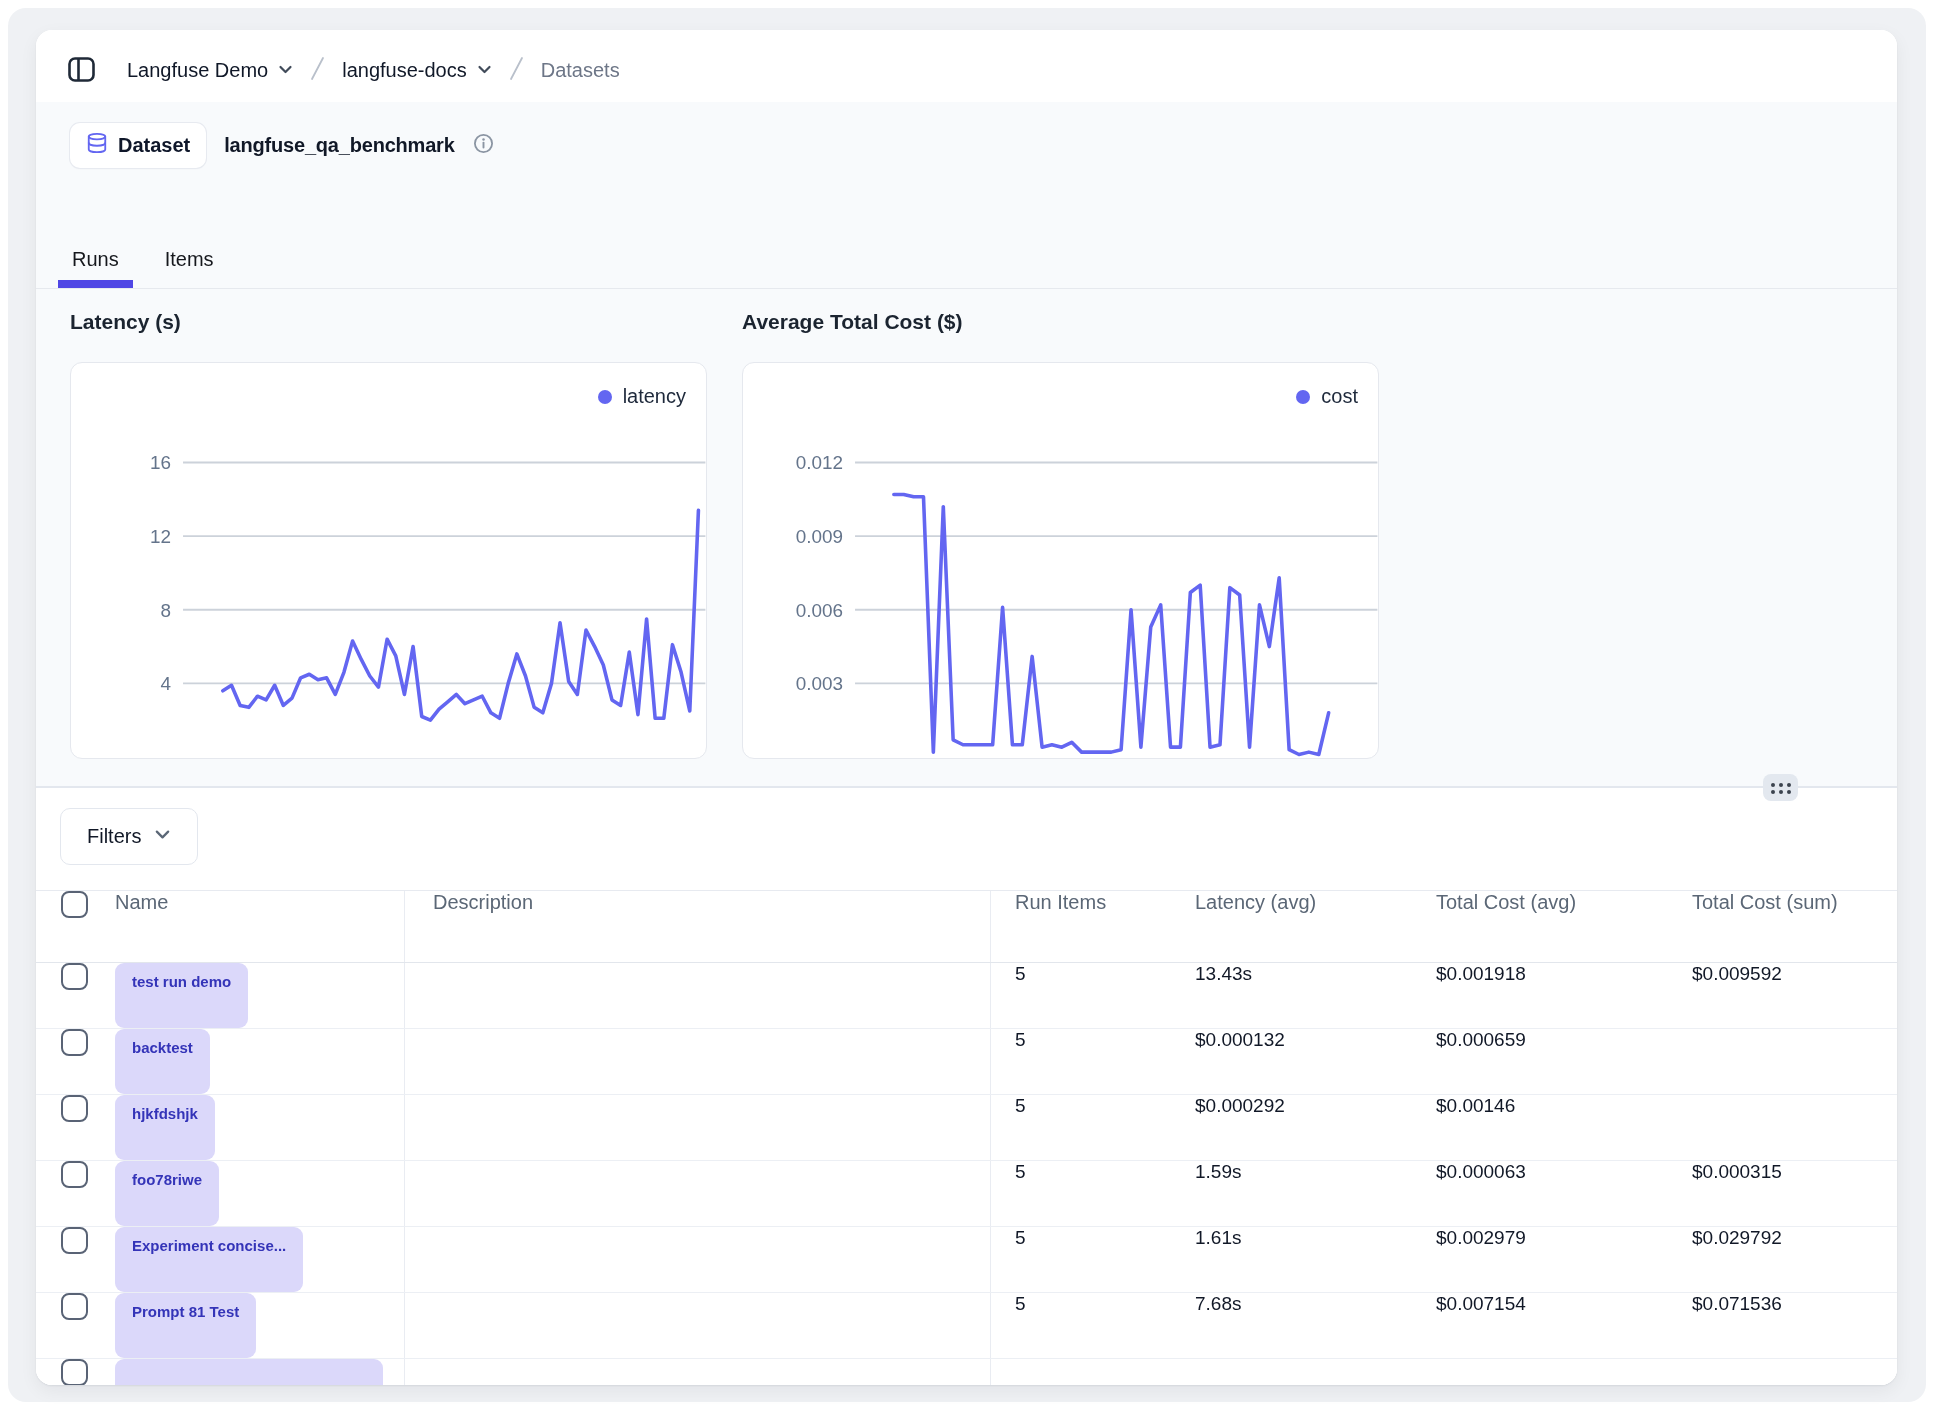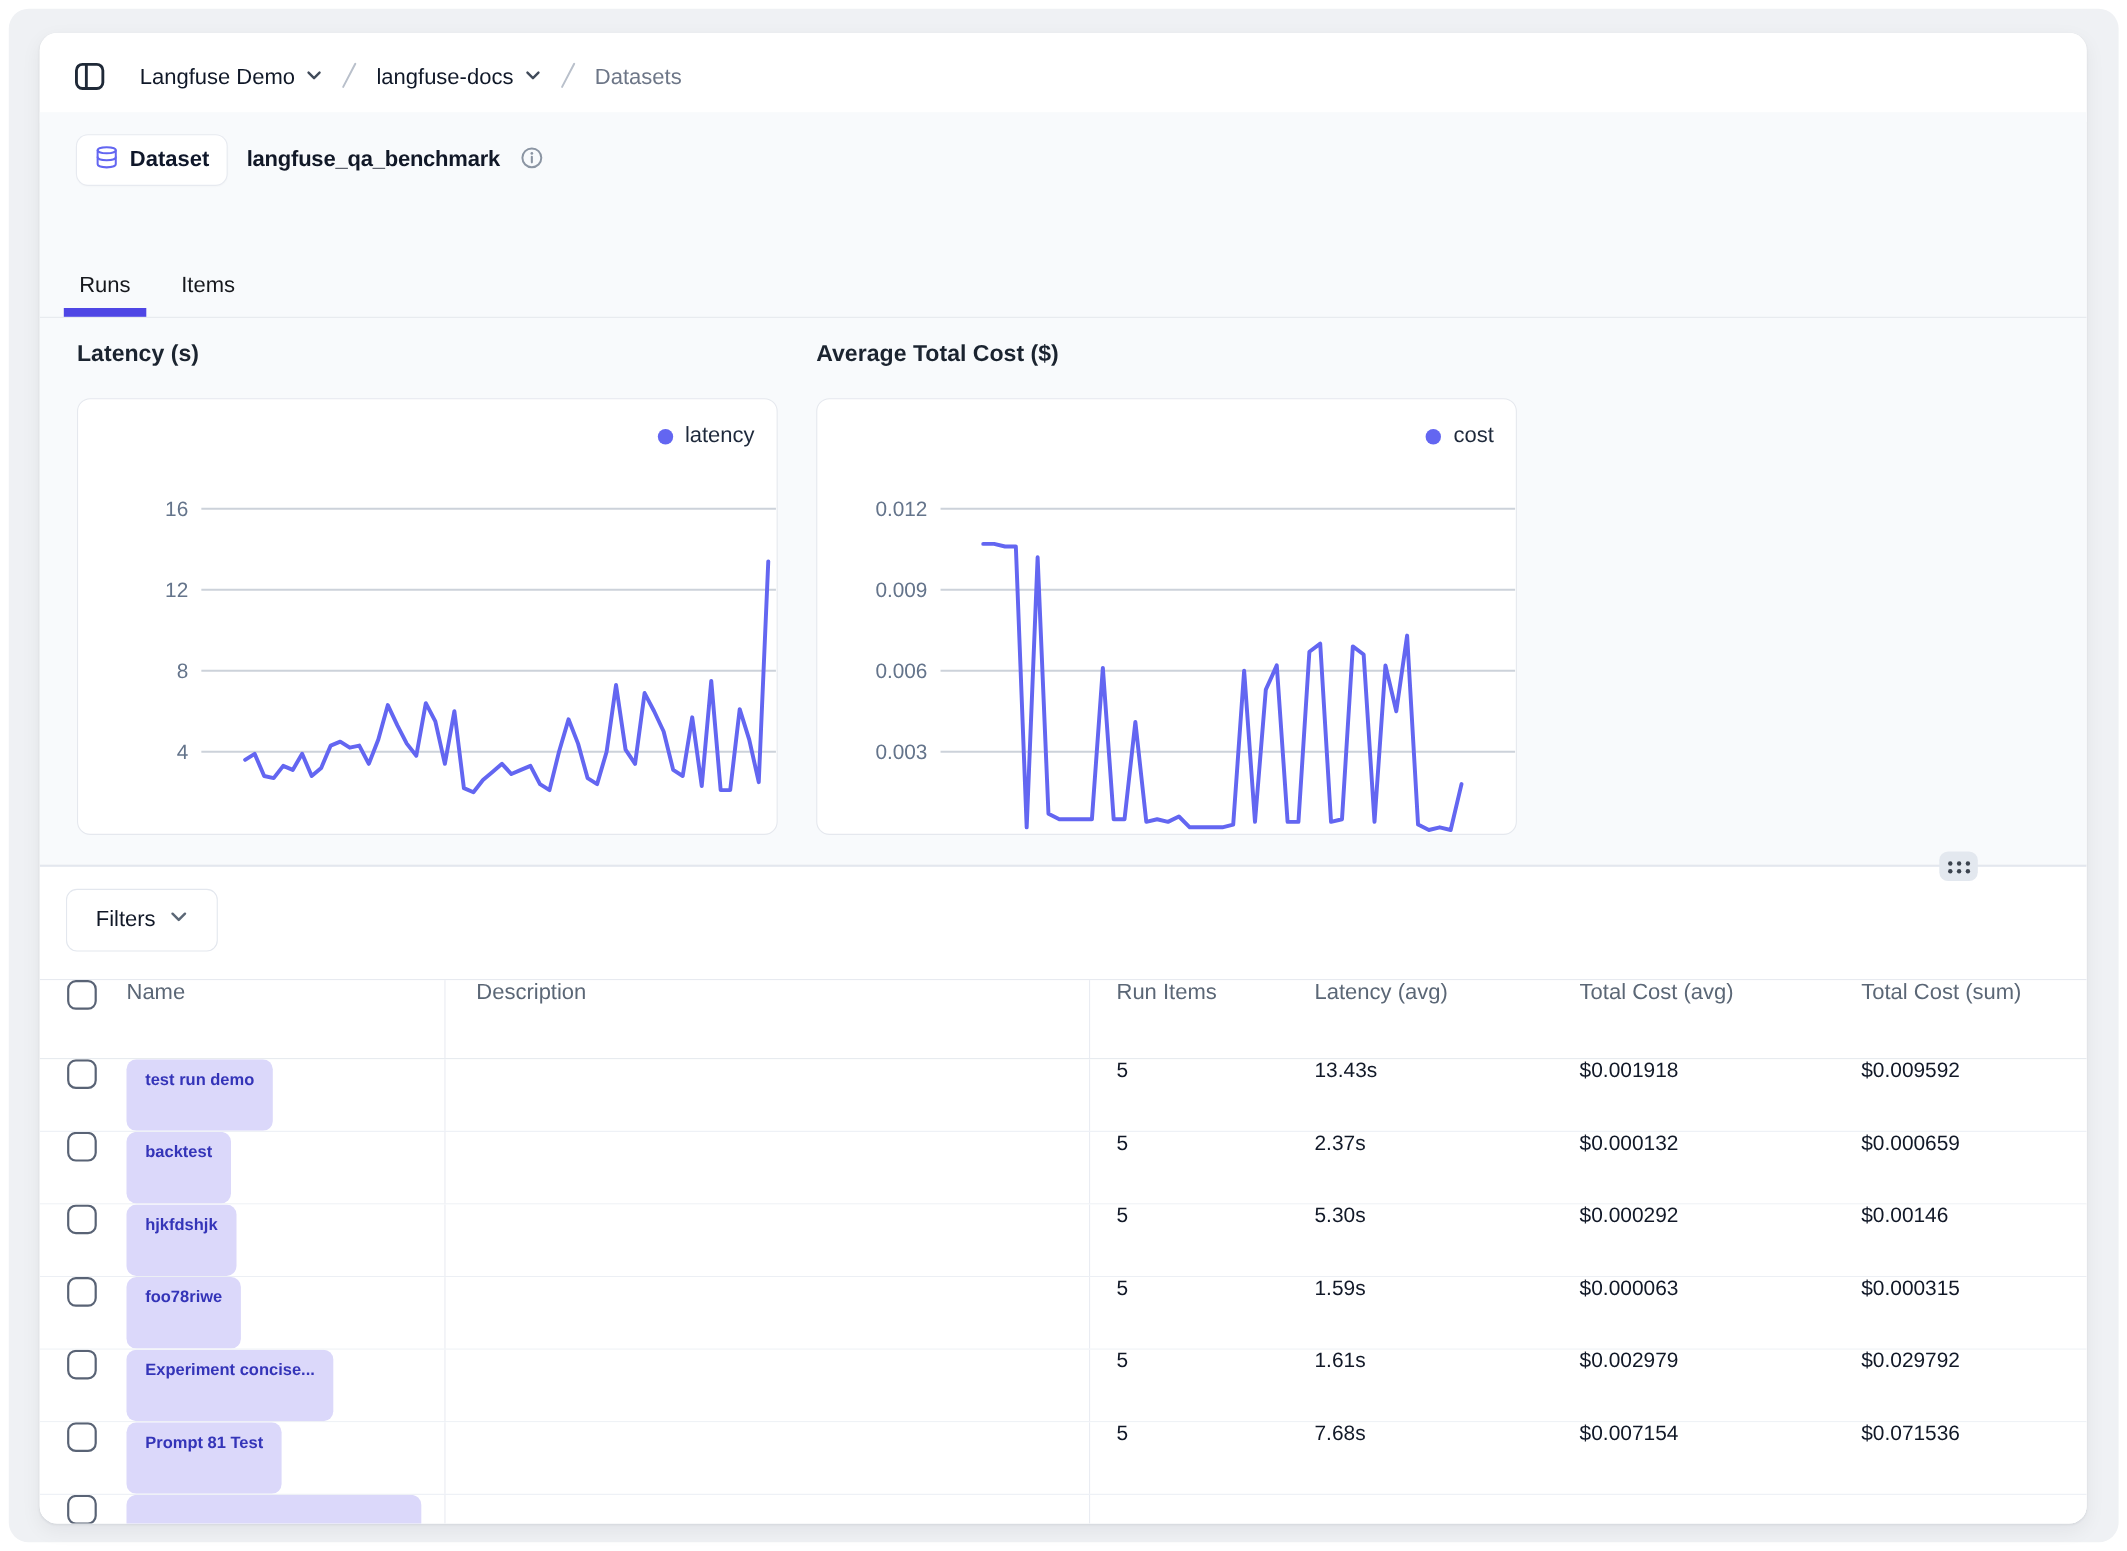--- a/index.html
+++ b/index.html
@@ -230,32 +230,30 @@
               <div class="cell c-num">$0.001918</div>
               <div class="cell c-num">$0.009592</div>
             </div>
             <div class="trow">
               <div class="cell c-first">
                 <span class="checkbox"></span>
                 <span class="pill">backtest</span>
               </div>
               <div class="cell c-desc"></div>
               <div class="cell c-num">5</div>
-              <div class="cell c-num">2.37s</div>
               <div class="cell c-num">$0.000132</div>
               <div class="cell c-num">$0.000659</div>
             </div>
             <div class="trow">
               <div class="cell c-first">
                 <span class="checkbox"></span>
                 <span class="pill">hjkfdshjk</span>
               </div>
               <div class="cell c-desc"></div>
               <div class="cell c-num">5</div>
-              <div class="cell c-num">5.30s</div>
               <div class="cell c-num">$0.000292</div>
               <div class="cell c-num">$0.00146</div>
             </div>
             <div class="trow">
               <div class="cell c-first">
                 <span class="checkbox"></span>
                 <span class="pill">foo78riwe</span>
               </div>
               <div class="cell c-desc"></div>
               <div class="cell c-num">5</div>

